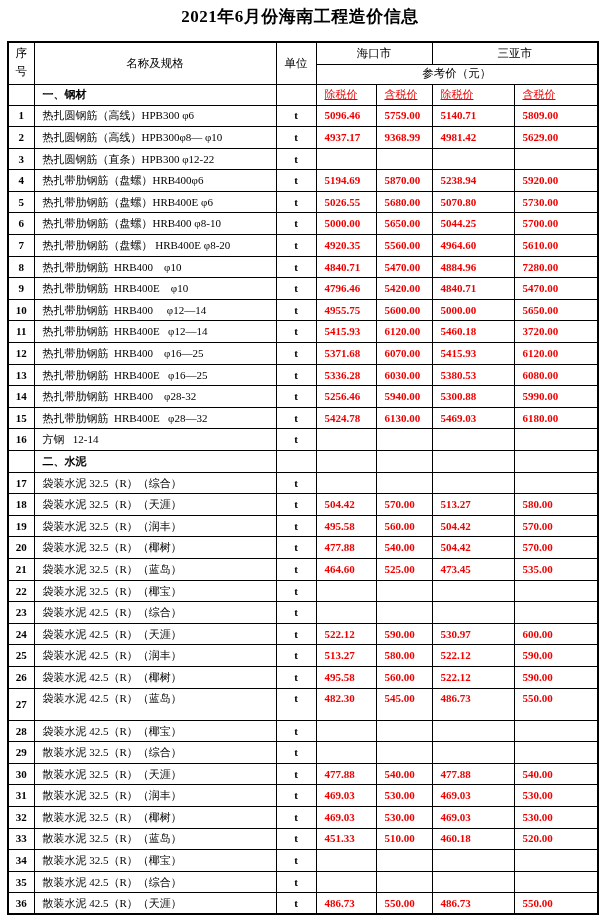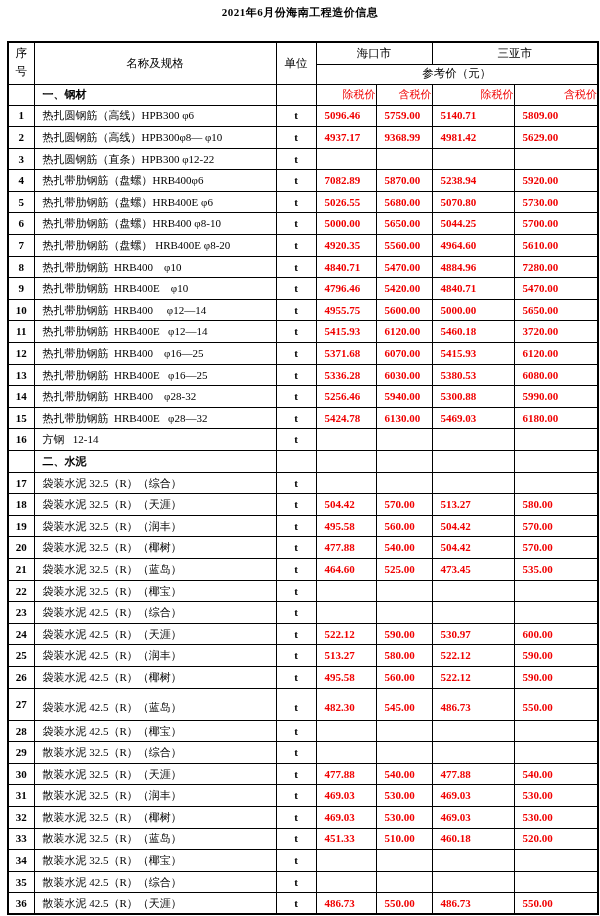--- a/index.html
+++ b/index.html
@@ -2,43 +2,43 @@
 <html><head>
 <meta charset="utf-8">
 <style>
   html,body{margin:0;padding:0;}
   body{
     width:600px;height:916px;position:relative;overflow:hidden;background:#ffffff;
     font-family:"Liberation Serif","DejaVu Serif",serif;color:#000;
   }
   .doc-title{
     position:absolute;top:5px;left:0;width:600px;text-align:center;
-    font-size:11px;font-weight:bold;letter-spacing:0.5px;
+    font-size:17px;font-weight:bold;letter-spacing:0.5px;
   }
   table.price-table{
     position:absolute;left:7px;top:41px;width:590px;
     border-collapse:collapse;table-layout:fixed;
     border:2px solid #000;
   }
   td{border:1px solid #000;padding:0;overflow:hidden;font-size:11px;line-height:1.15;}
   
   .hc{text-align:center;font-weight:normal;font-size:11.5px;vertical-align:middle;}
   tr.h1{height:22px;} tr.h2{height:20px;} tr.h3{height:21px;}
   .serial-stack div{line-height:1.55;}
   
   tbody tr{height:21.6px;}
   tr.tall{height:32px;margin-top:19px;}
-  tr.tall td{vertical-align:top;padding-top:12px;}
+  tr.tall td{vertical-align:top;padding-top:3px;}
   tr.tall td.c-no{vertical-align:middle;padding-top:0;}
   .c-no{text-align:center;font-weight:bold;}
   .c-name{text-align:left;padding-left:8px;font-weight:normal;white-space:pre;}
   .c-section{font-weight:bold;}
   .c-unit{text-align:center;font-weight:bold;}
   .c-price{text-align:left;padding-left:8px;font-weight:bold;}
-  .c-price-h{text-align:right;padding-left:8px;font-weight:normal;}
+  .c-price-h{text-align:left;padding-left:8px;font-weight:normal;text-decoration:underline;}
   .red{color:#f00000;}
 </style>
 </head>
 <body>
 
 <div class="doc-title">2021年6月份海南工程造价信息</div>
 
 <table class="price-table">
   <colgroup>
     <col style="width:26px">
@@ -98,21 +98,21 @@
         <td class="c-unit">t</td>
         <td class="c-price red"></td>
         <td class="c-price red"></td>
         <td class="c-price red"></td>
         <td class="c-price red"></td>
       </tr>
       <tr>
         <td class="c-no">4</td>
         <td class="c-name">热扎带肋钢筋（盘螺）HRB400φ6</td>
         <td class="c-unit">t</td>
-        <td class="c-price red">7082.89</td>
+        <td class="c-price red">5194.69</td>
         <td class="c-price red">5870.00</td>
         <td class="c-price red">5238.94</td>
         <td class="c-price red">5920.00</td>
       </tr>
       <tr>
         <td class="c-no">5</td>
         <td class="c-name">热扎带肋钢筋（盘螺）HRB400E φ6</td>
         <td class="c-unit">t</td>
         <td class="c-price red">5026.55</td>
         <td class="c-price red">5680.00</td>

